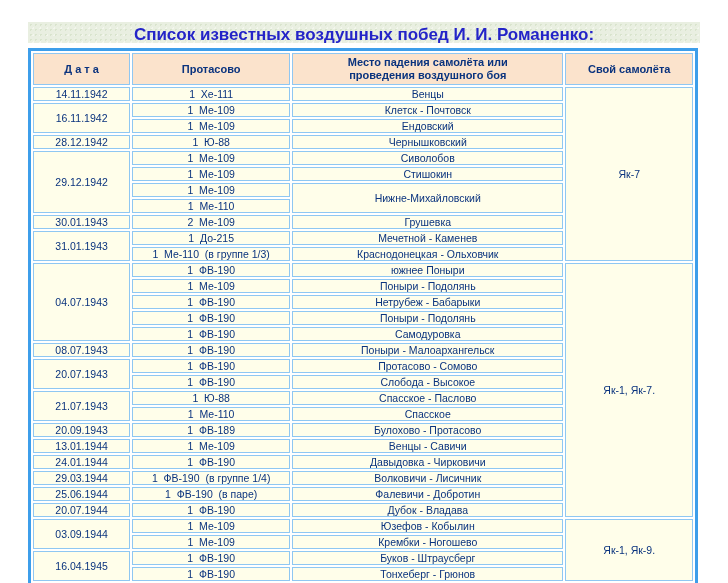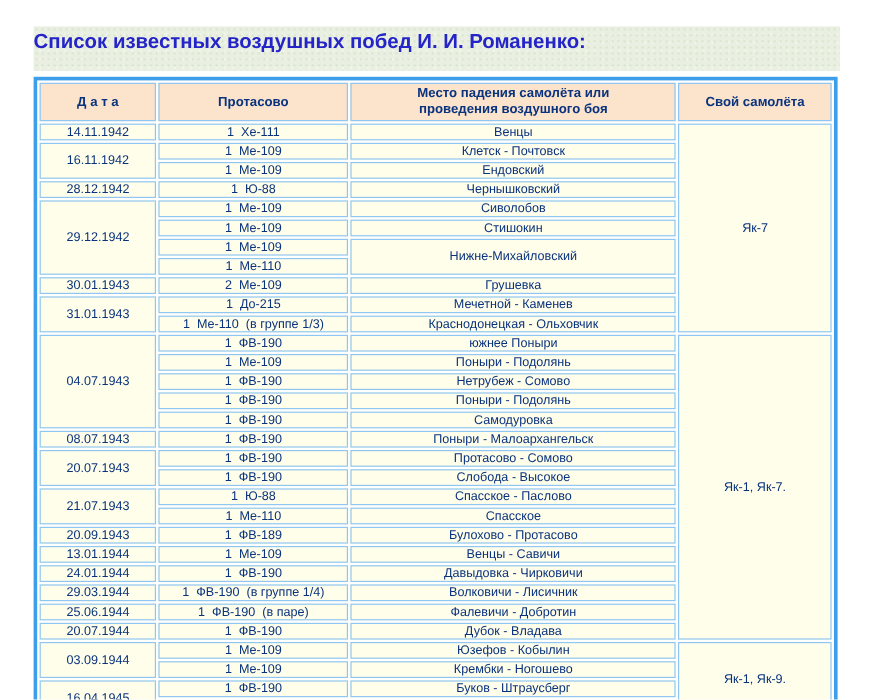--- a/index.html
+++ b/index.html
@@ -10,23 +10,23 @@
   }
   .page {
     width: 728px;
     height: 583px;
     box-sizing: border-box;
     padding: 22px 28px 0 28px;
     background: #ffffff;
   }
   .title-strip {
     width: 672px;
-    height: 37px;
+    height: 21px;
     line-height: 25px;
-    text-align: left;
+    text-align: center;
     font-size: 17px;
     font-weight: bold;
     color: #2424C8;
     background-color: #E9EFE1;
     background-image:
       radial-gradient(#d9e4cd 1px, transparent 1px),
       radial-gradient(#f3f6ed 1px, transparent 1px);
     background-size: 5px 5px, 7px 7px;
     background-position: 0 0, 2px 3px;
     margin-bottom: 5px;
@@ -146,21 +146,21 @@
           <td class="enemy">1  ФВ-190</td>
           <td class="place">южнее Поныри</td>
           <td class="own" rowspan="16">Як-1, Як-7.</td>
         </tr>
         <tr>
           <td class="enemy">1  Ме-109</td>
           <td class="place">Поныри - Подолянь</td>
         </tr>
         <tr>
           <td class="enemy">1  ФВ-190</td>
-          <td class="place">Нетрубеж - Сомово</td>
+          <td class="place">Нетрубеж - Бабарыки</td>
         </tr>
         <tr>
           <td class="enemy">1  ФВ-190</td>
           <td class="place">Поныри - Подолянь</td>
         </tr>
         <tr>
           <td class="enemy">1  ФВ-190</td>
           <td class="place">Самодуровка</td>
         </tr>
         <tr>

